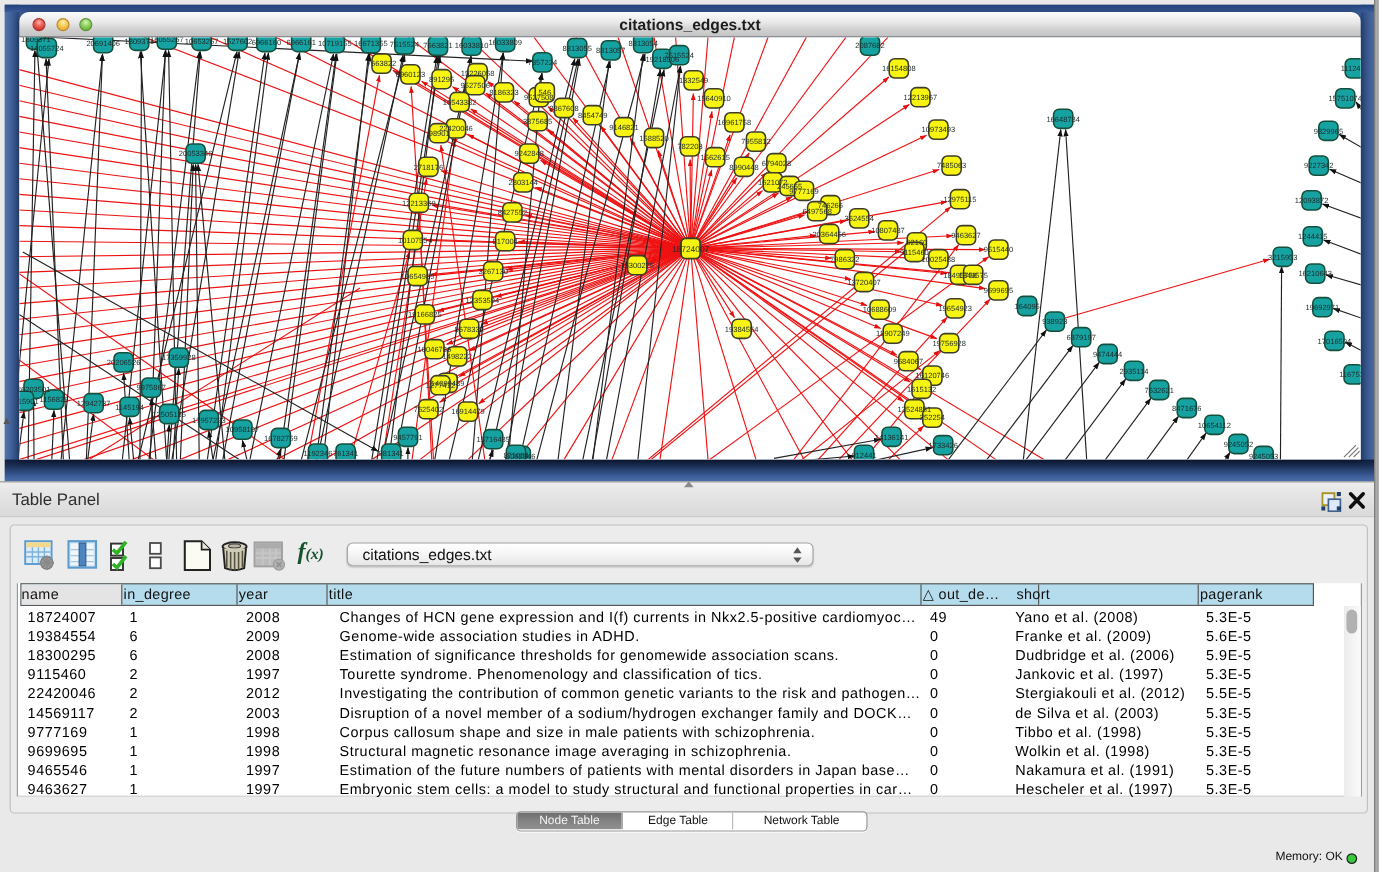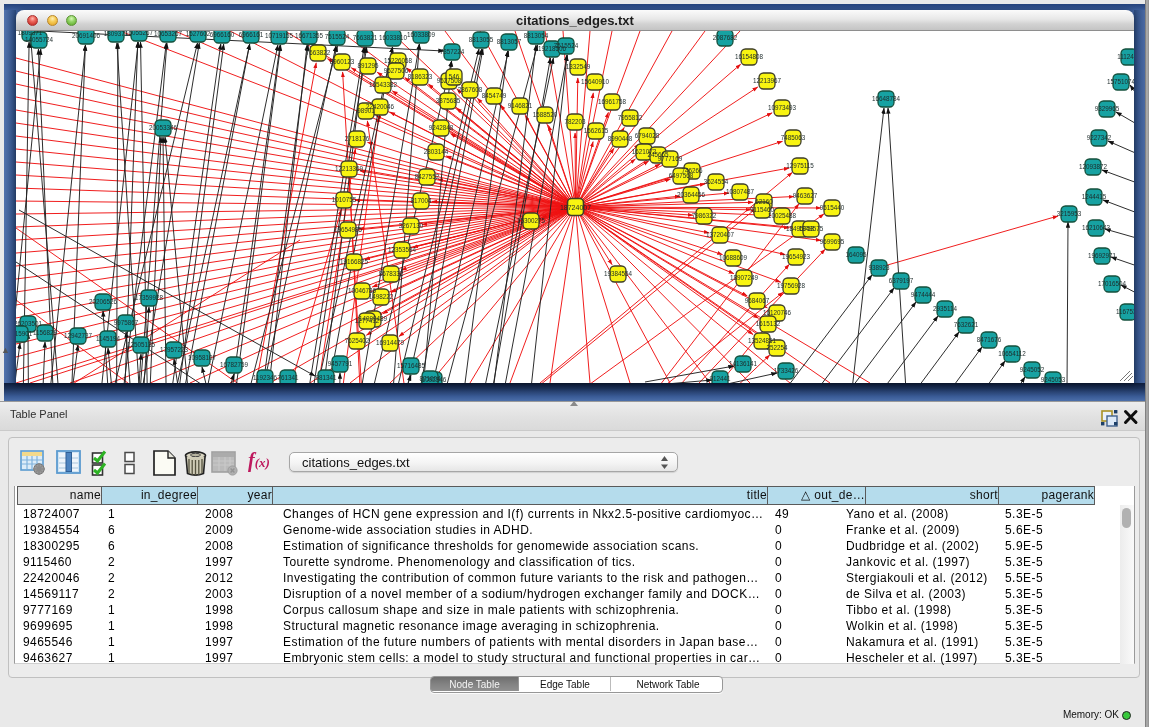--- a/index.html
+++ b/index.html
@@ -19,31 +19,31 @@
 #tlr{left:10.5px;background:radial-gradient(circle at 50% 30%,#ffb9b4 0,#ee6a5f 35%,#d03a32 75%,#a92622 100%);border:1px solid #a33}
 #tly{left:30.5px;background:radial-gradient(circle at 50% 30%,#ffeeb6 0,#f6cd58 40%,#e9ae33 80%,#c9901f 100%);border:1px solid #b8872a}
 #tlg{left:49.5px;background:radial-gradient(circle at 50% 30%,#d7f8b7 0,#92d466 40%,#6ab438 80%,#4f9422 100%);border:1px solid #5d9337}
 #canvas{left:0;top:21px;width:1118px;height:352px;background:#fff;overflow:hidden}
 
 
 #rstrip{left:1145px;top:0;width:4px;height:727px;background:linear-gradient(90deg,#6e6e6e 0,#b2b2b2 45%,#8f8f8f 100%)}
 
 
 #tphdr{left:0;top:401px;width:1145px;height:30px;background:linear-gradient(180deg,#ededed 0,#e0e0e0 60%,#dadada 100%);border-top:1px solid #9a9a9a;border-bottom:1px solid #cacaca}
-#tptitle{left:10px;top:408px;font-size:11px;color:#2e2e2e}
+#tptitle{left:10px;top:408px;font-size:14px;color:#2e2e2e}
 #caret{left:570px;top:401px;width:0;height:0;border-left:4px solid transparent;border-right:4px solid transparent;border-bottom:5px solid #8a8a8a}
 #panelbox{left:8px;top:437px;width:1132px;height:241px;background:#ececec;border:1px solid #c0c0c0;border-radius:4px}
 
 
 .ic{position:absolute;top:450px}
 #drop{left:289px;top:452px;width:389px;height:20px;border:1px solid #a6a6a6;border-radius:5px;background:linear-gradient(180deg,#ffffff 0,#f4f4f4 55%,#e6e6e6 100%);box-shadow:0 1px 1px rgba(0,0,0,.12);font-size:13px;color:#111;line-height:19px;padding-left:12px}
 
 
 #thead{left:17px;top:486px;width:1078px;height:19px;background:#b5dcec;border:1px solid #5a5a5a;font-size:12px;letter-spacing:0.3px;color:#111}
-.th{position:absolute;top:0;height:17px;line-height:17px;text-align:right;border-right:1px solid #5a5a5a;overflow:hidden}
+.th{position:absolute;top:0;height:17px;line-height:17px;text-align:left;border-right:1px solid #5a5a5a;overflow:hidden}
 #tbodyBG{left:14px;top:486px;width:1121px;height:178px;background:#fff;border-left:1px solid #9a9a9a;border-right:1px solid #9a9a9a;border-bottom:1px solid #cfcfcf}
 .tr{position:absolute;left:17px;width:1103px;height:16px;font-size:12px;letter-spacing:0.45px;color:#000;white-space:nowrap}
 .tr span{position:absolute;top:0;line-height:15px;overflow:hidden}
 .c1{left:6px;width:80px}.c2{left:91px;width:88px}.c3{left:188px;width:70px}
 .c4{left:266px;width:490px}.c5{left:758px;width:70px}.c6{left:829px;width:153px;text-align:left}
 .c7{left:988px;width:90px}
 #vscroll{left:1120px;top:505px;width:14px;height:159px;background:linear-gradient(90deg,#ececec,#fafafa)}
 #vthumb{left:1122px;top:508px;width:9px;height:20px;background:#b1b1b1;border-radius:5px}
 
 
@@ -674,21 +674,21 @@
 <path d="M3,7 L4.5,23.5 Q12.5,26.8 20.5,23.5 L22,7" fill="#cfcbb6" stroke="#222" stroke-width="1.6"></path>
 <path d="M6,9v14M9.2,10v15M12.5,10v15.4M15.8,10v15M19,9v14" stroke="#55523f" stroke-width="1.3"></path>
 </svg>
 <svg class="ic" style="left:211px" width="27" height="26" opacity="0.95">
 <rect x="1" y="2" width="23" height="20" fill="#b9b9b9" stroke="#9e9e9e" stroke-width="1.6"></rect>
 <rect x="2" y="3" width="21" height="4" fill="#a8a8a8"></rect>
 <path d="M2,11h21M2,15h21M8,7v14M14,7v14M19,7v14" stroke="#c8c8c8" stroke-width="1.1"></path>
 <circle cx="21.5" cy="20.5" r="4.6" fill="#adadad" stroke="#999"></circle>
 <path d="M19.6,18.6l3.8,3.8M23.4,18.6l-3.8,3.8" stroke="#8f8f8f" stroke-width="1.4"></path>
 </svg>
-<div class="ic" style="left:248px;top:449px;width:30px;height:26px;font-family:'Liberation Serif',serif;font-style:italic;font-weight:bold;font-size:20px;color:#be185d">f<span style="font-size:13px;font-weight:bold">(x)</span></div>
+<div class="ic" style="left:248px;top:449px;width:30px;height:26px;font-family:'Liberation Serif',serif;font-style:italic;font-weight:bold;font-size:20px;color:#14532d">f<span style="font-size:13px;font-weight:bold">(x)</span></div>
 <div class="abs" id="drop">citations_edges.txt<svg style="position:absolute;right:8px;top:3px" width="9" height="14">
         <path d="M4.5,0 L8,5 L1,5 z" fill="#555"></path>
         <path d="M4.5,13 L8,8.5 L1,8.5 z" fill="#555"></path>
       </svg></div>
 
 <div class="abs" id="tbodyBG"></div>
 <div class="abs" id="thead">
   <span class="th" style="left:0;width:84px;background:#e4e4e4">name</span>
   <span class="th" style="left:85px;width:95px">in_degree</span>
   <span class="th" style="left:181px;width:74px">year</span>
@@ -714,37 +714,37 @@
       <span class="c5">0</span>
       <span class="c6">Franke et al. (2009)</span>
       <span class="c7">5.6E-5</span>
     </div>
 <div class="tr" style="top:539px">
       <span class="c1">18300295</span>
       <span class="c2">6</span>
       <span class="c3">2008</span>
       <span class="c4">Estimation of significance thresholds for genomewide association scans.</span>
       <span class="c5">0</span>
-      <span class="c6">Dudbridge et al. (2002)</span>
+      <span class="c6">Dudbridge et al. (2006)</span>
       <span class="c7">5.9E-5</span>
     </div>
 <div class="tr" style="top:555px">
       <span class="c1">9115460</span>
       <span class="c2">2</span>
       <span class="c3">1997</span>
       <span class="c4">Tourette syndrome. Phenomenology and classification of tics.</span>
       <span class="c5">0</span>
       <span class="c6">Jankovic et al. (1997)</span>
       <span class="c7">5.3E-5</span>
     </div>
 <div class="tr" style="top:571px">
       <span class="c1">22420046</span>
       <span class="c2">2</span>
       <span class="c3">2012</span>
-      <span class="c4">Investigating the contribution of common future variants to the risk and pathogen…</span>
+      <span class="c4">Investigating the contribution of common genetic variants to the risk and pathogen…</span>
       <span class="c5">0</span>
       <span class="c6">Stergiakouli et al. (2012)</span>
       <span class="c7">5.5E-5</span>
     </div>
 <div class="tr" style="top:587px">
       <span class="c1">14569117</span>
       <span class="c2">2</span>
       <span class="c3">2003</span>
       <span class="c4">Disruption of a novel member of a sodium/hydrogen exchanger family and DOCK…</span>
       <span class="c5">0</span>

